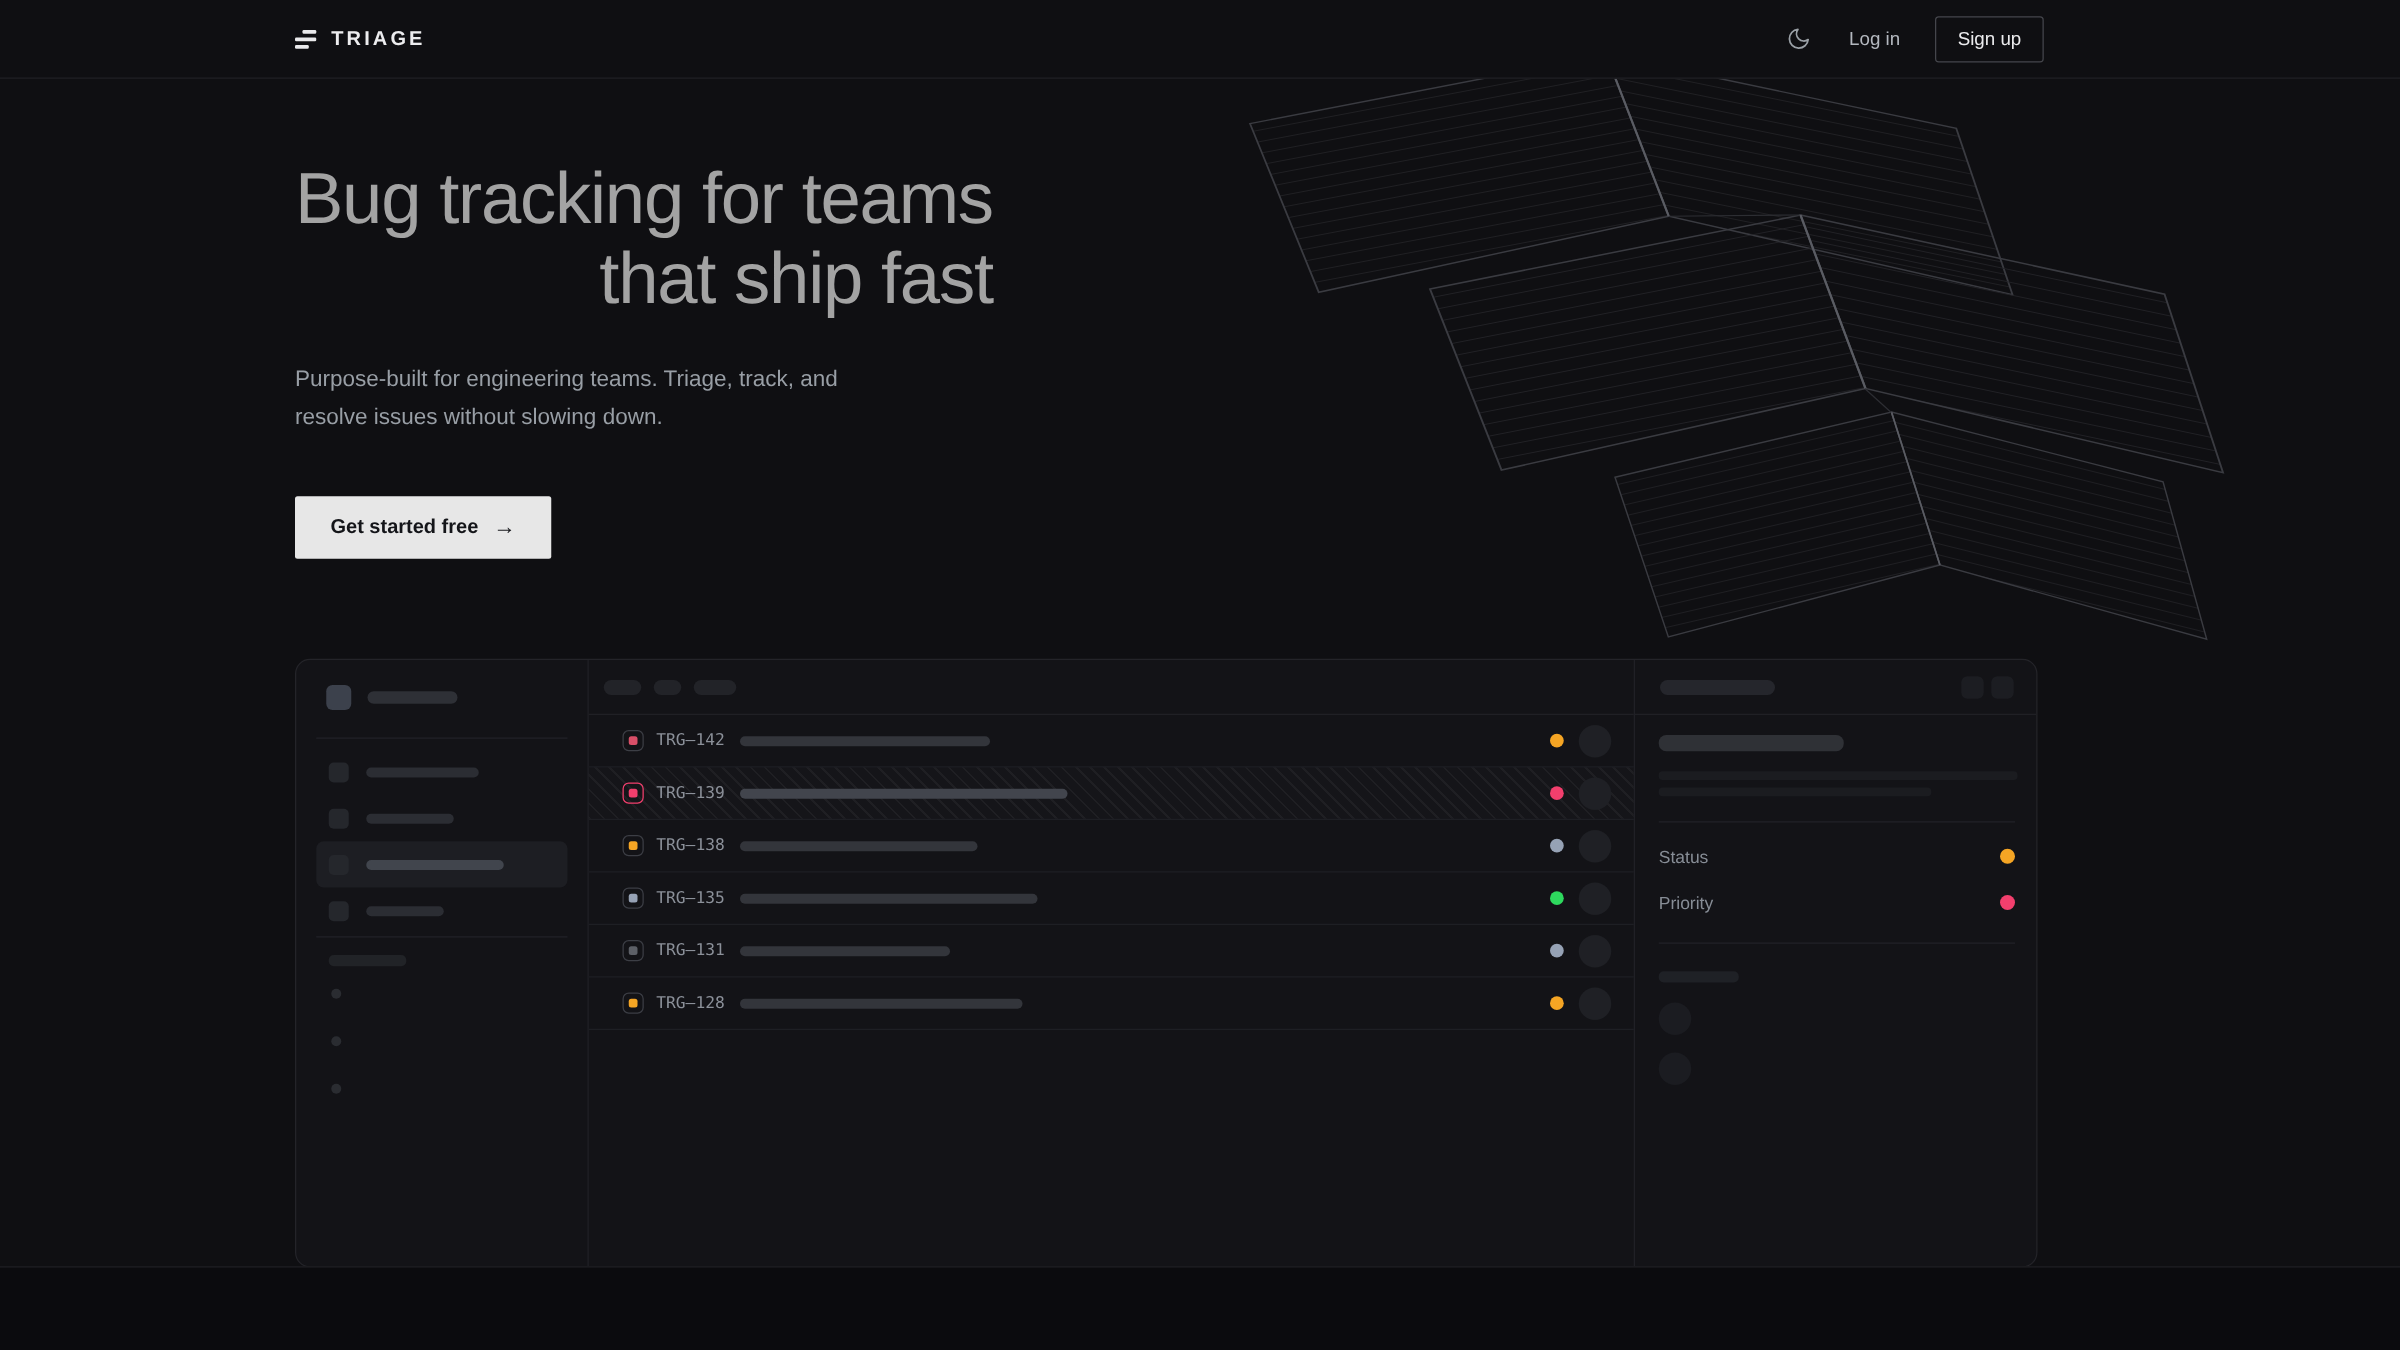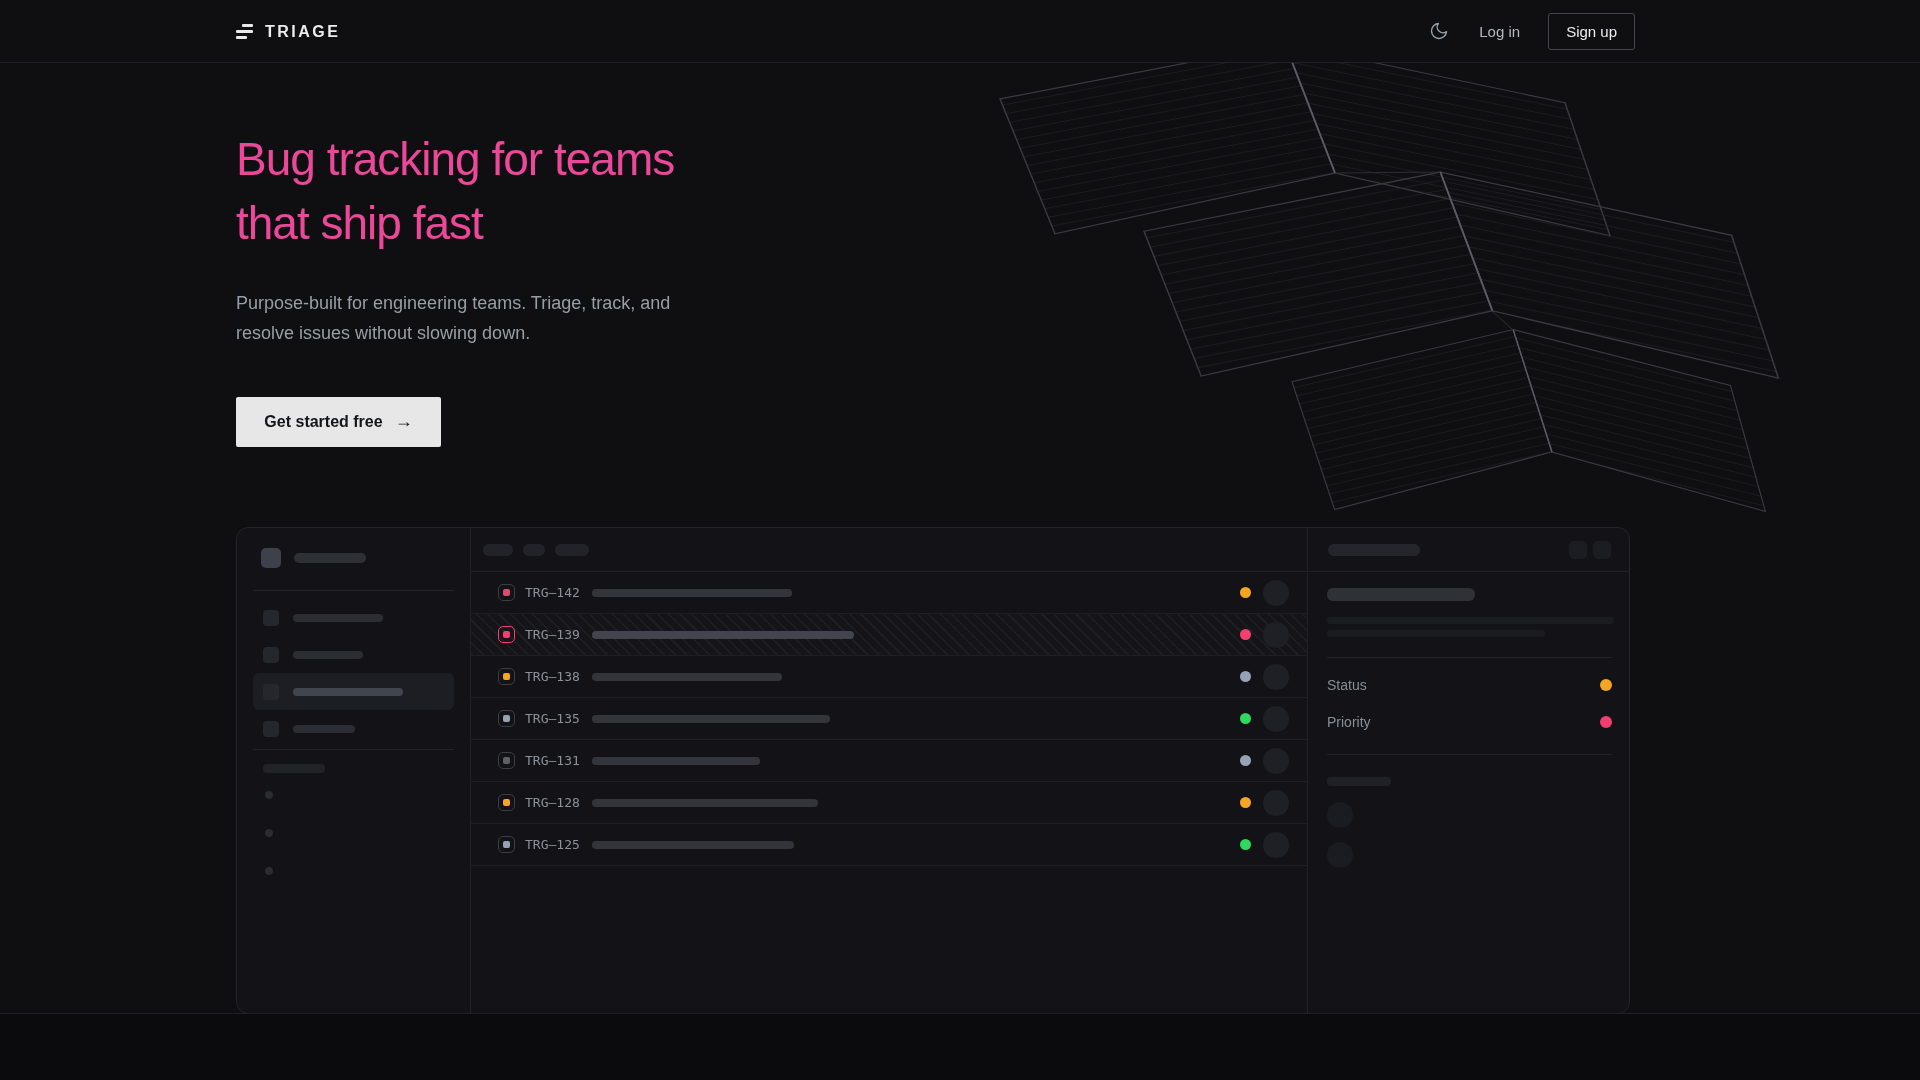--- a/index.html
+++ b/index.html
@@ -31,21 +31,21 @@
   .login { font-size:15px; color:#b4b8bf; cursor:pointer; text-decoration:none; }
   .signup {
     font-size:15px; color:#ececee; background:transparent;
     border:1px solid #45464c; border-radius:3px; padding:9px 17px; cursor:pointer;
     font-family:inherit;
   }
 
   
   .hero { position:absolute; left:236px; top:127px; z-index:2; }
   .hero h1 {
-    font-size:46px; line-height:64px; font-weight:500; letter-spacing:-1px; color:#ec4899;
+    font-size:58px; line-height:64px; font-weight:500; letter-spacing:-1px; color:#a3a3a3;text-align:right;
   }
   .hero p {
     margin-top:33px; font-size:18px; line-height:30px; font-weight:400; color:#989ea5;
   }
   .cta {
     margin-top:49px; width:205px; height:50px; background:#e7e7e7; color:#141519;
     border:none; border-radius:2px; font-size:16px; font-weight:700; font-family:inherit;
     display:flex; align-items:center; justify-content:center; gap:12px; cursor:pointer;
   }
   .cta .arr { font-size:18px; margin-top:-1px; }
@@ -276,31 +276,20 @@
     <div class="iss-icon">
             <i style="background: rgb(245, 165, 36);"></i>
           </div>
     <div class="iss-id">TRG–128</div>
     <div class="iss-bar" style="width: 226px;"></div>
     <div class="iss-right">
       <div class="iss-dot" style="background: rgb(245, 165, 36);"></div>
       <div class="iss-avatar"></div>
     </div>
   </div>
-        <div class="issue-row">
-    <div class="iss-icon">
-            <i style="background: rgb(150, 162, 181);"></i>
-          </div>
-    <div class="iss-id">TRG–125</div>
-    <div class="iss-bar" style="width: 202px;"></div>
-    <div class="iss-right">
-      <div class="iss-dot" style="background: rgb(46, 217, 94);"></div>
-      <div class="iss-avatar"></div>
-    </div>
-  </div>
       </div>
   </main>
 
   <aside class="col-detail">
     <div class="detail-header">
       <div class="hd-pill" style="width: 92px;"></div>
       <div class="hd-squares">
         <div class="hd-square"></div>
         <div class="hd-square"></div>
       </div>

